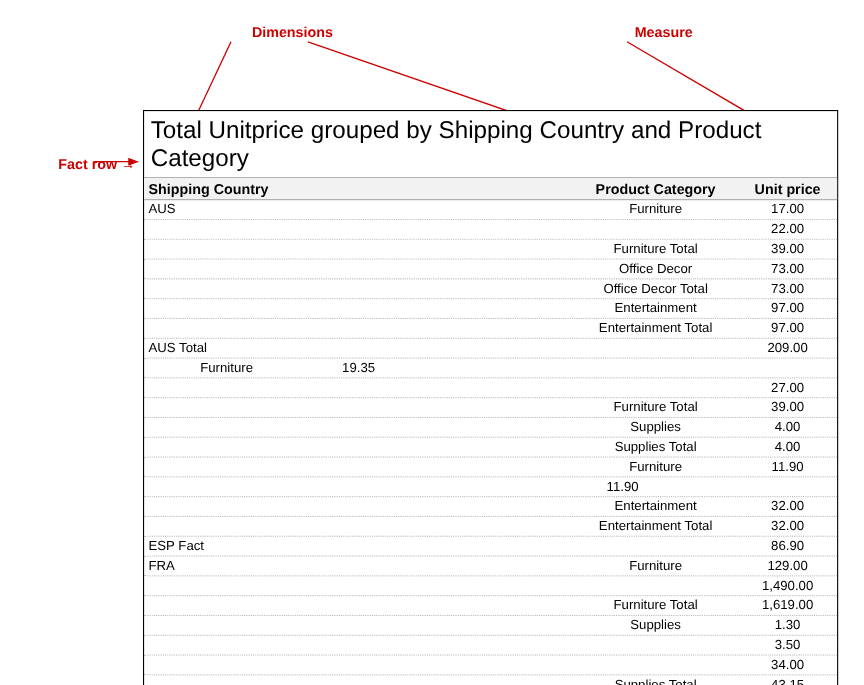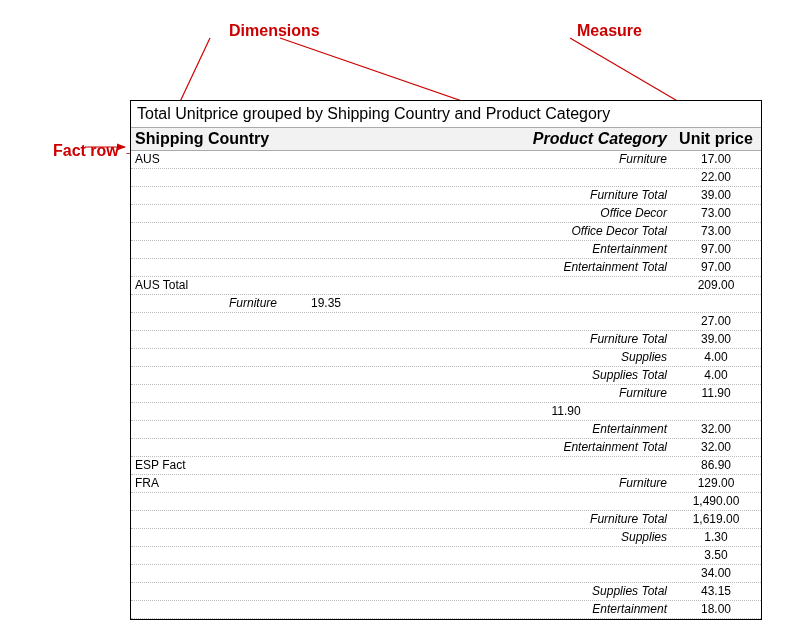--- a/index.html
+++ b/index.html
@@ -10,21 +10,21 @@
     background: #fff;
     width: 785px;
     height: 623px;
     position: relative;
     overflow: hidden;
   }
   .annotation {
     position: absolute;
     color: #cc0000;
     font-weight: bold;
-    font-size: 16px;
+    font-size: 13px;
     font-family: Arial, sans-serif;
     padding-left: 43px;
   }
   .arrow-svg {
     position: absolute;
     top: 0;
     left: 0;
     width: 785px;
     height: 623px;
     pointer-events: none;
@@ -32,37 +32,37 @@
   .table-wrap {
     position: absolute;
     left: 130px;
     top: 100px;
     width: 632px;
     border: 1px solid #000;
     background: #fff;
   }
   .title-row {
     font-family: Arial, sans-serif;
-    font-size: 16px;
+    font-size: 22px;
     padding: 4px 6px;
     border-bottom: 1px solid #aaa;
     text-align: left;
   }
   .header-row {
     display: flex;
     background: #f2f2f2;
     font-weight: bold;
-    font-size: 16px;
+    font-size: 13px;
     border-bottom: 1px solid #aaa;
   }
   .header-row > div {
     padding: 2px 4px;
   }
   .col-country { width: 390px; text-align: left; }
-  .col-category { width: 150px; text-align: right; font-style: italic; }
+  .col-category { width: 150px; text-align: center; }
   .col-price { width: 90px; text-align: center; }
   .data-row {
     display: flex;
     font-size: 12px;
     border-bottom: 1px dotted #bbb;
     min-height: 16px;
   }
   .data-row > div {
     padding: 1px 4px;
     line-height: 15px;

